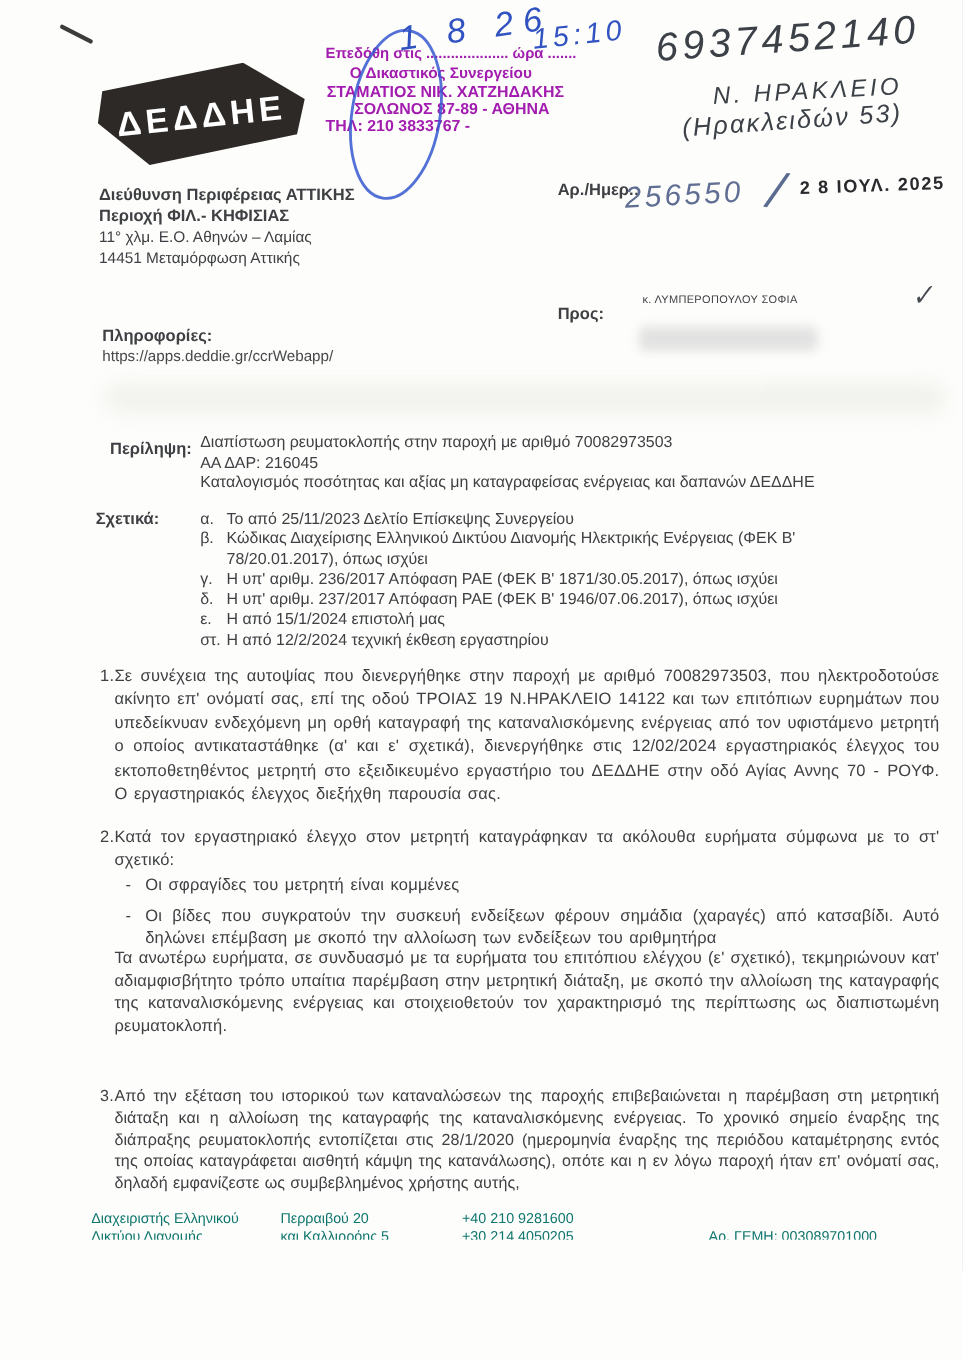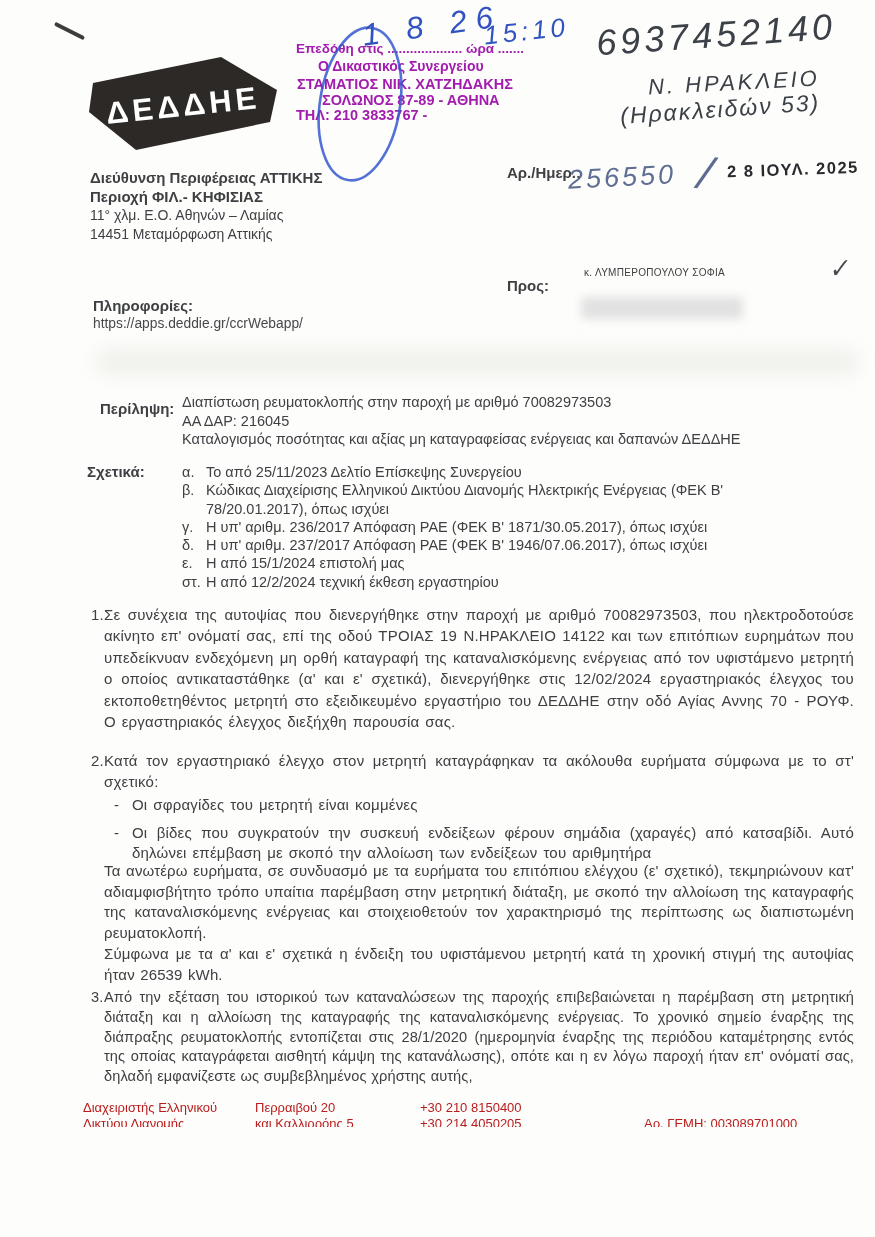--- a/index.html
+++ b/index.html
@@ -80,21 +80,21 @@
   .b1{top:795px;}
   .b2{top:823px;}
   .cont{left:87px;width:767px;padding-left:17px;box-sizing:border-box;
         text-align:justify;font-size:15px;line-height:20.7px;letter-spacing:.15px;word-spacing:1px;}
   .c1{top:861px;}
   .c2{top:944px;}
   .p3{top:988px;line-height:19.8px;font-size:14.6px;letter-spacing:.1px;word-spacing:.5px;}
 
   
   .footer{left:83px;top:1100px;width:740px;height:27px;overflow:hidden;
-          color:#b91c1c;font-size:13px;line-height:15.5px;}
+          color:#0f766e;font-size:13px;line-height:15.5px;}
   .fcol{position:absolute;top:0;white-space:nowrap;}
   .fc1{left:0;}
   .fc2{left:172px;}
   .fc3{left:337px;}
   .fc4{left:561px;padding-top:15.5px;}
 </style>
 </head>
 <body>
 
 <div class="page">
@@ -194,38 +194,37 @@
   <div class="abs bullet b1">
     <span class="dash">-</span>
     <span>Οι σφραγίδες του μετρητή είναι κομμένες</span>
   </div>
   <div class="abs bullet b2">
     <span class="dash">-</span>
     <span>Οι βίδες που συγκρατούν την συσκευή ενδείξεων φέρουν σημάδια (χαραγές) από κατσαβίδι. Αυτό δηλώνει επέμβαση με σκοπό την αλλοίωση των ενδείξεων του αριθμητήρα</span>
   </div>
 
   <div class="abs cont c1">Τα ανωτέρω ευρήματα, σε συνδυασμό με τα ευρήματα του επιτόπιου ελέγχου (ε' σχετικό), τεκμηριώνουν κατ' αδιαμφισβήτητο τρόπο υπαίτια παρέμβαση στην μετρητική διάταξη, με σκοπό την αλλοίωση της καταγραφής της καταναλισκόμενης ενέργειας και στοιχειοθετούν τον χαρακτηρισμό της περίπτωσης ως διαπιστωμένη ρευματοκλοπή.</div>
-  <div class="abs cont c2">Σύμφωνα με τα α' και ε' σχετικά η ένδειξη του υφιστάμενου μετρητή κατά τη χρονική στιγμή της αυτοψίας ήταν 26539 kWh.</div>
 
   <div class="abs para p3">
     <span class="num">3.</span>
     <span>Από την εξέταση του ιστορικού των καταναλώσεων της παροχής επιβεβαιώνεται η παρέμβαση στη μετρητική διάταξη και η αλλοίωση της καταγραφής της καταναλισκόμενης ενέργειας. Το χρονικό σημείο έναρξης της διάπραξης ρευματοκλοπής εντοπίζεται στις 28/1/2020 (ημερομηνία έναρξης της περιόδου καταμέτρησης εντός της οποίας καταγράφεται αισθητή κάμψη της κατανάλωσης), οπότε και η εν λόγω παροχή ήταν επ' ονόματί σας, δηλαδή εμφανίζεστε ως συμβεβλημένος χρήστης αυτής,</span>
   </div>
 
   <div class="abs footer">
     <div class="fcol fc1">
       <div>Διαχειριστής Ελληνικού</div>
       <div>Δικτύου Διανομής</div>
     </div>
     <div class="fcol fc2">
       <div>Περραιβού 20</div>
       <div>και Καλλιρρόης 5</div>
     </div>
     <div class="fcol fc3">
-      <div>+30 210 8150400</div>
+      <div>+40 210 9281600</div>
       <div>+30 214 4050205</div>
     </div>
     <div class="fcol fc4">
       <div>Αρ. ΓΕΜΗ: 003089701000</div>
     </div>
   </div>
 
 </div>
 
 </body></html>

